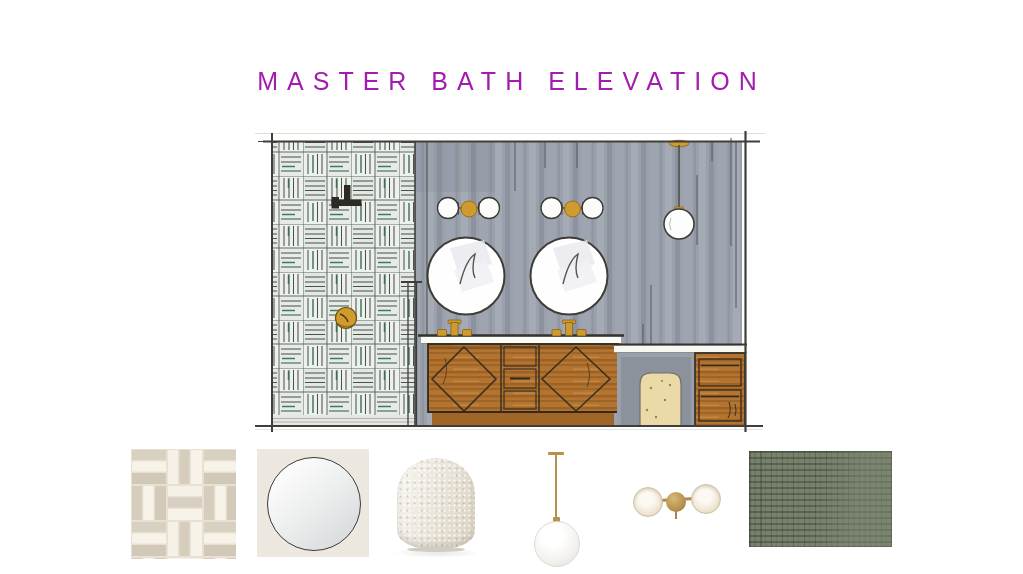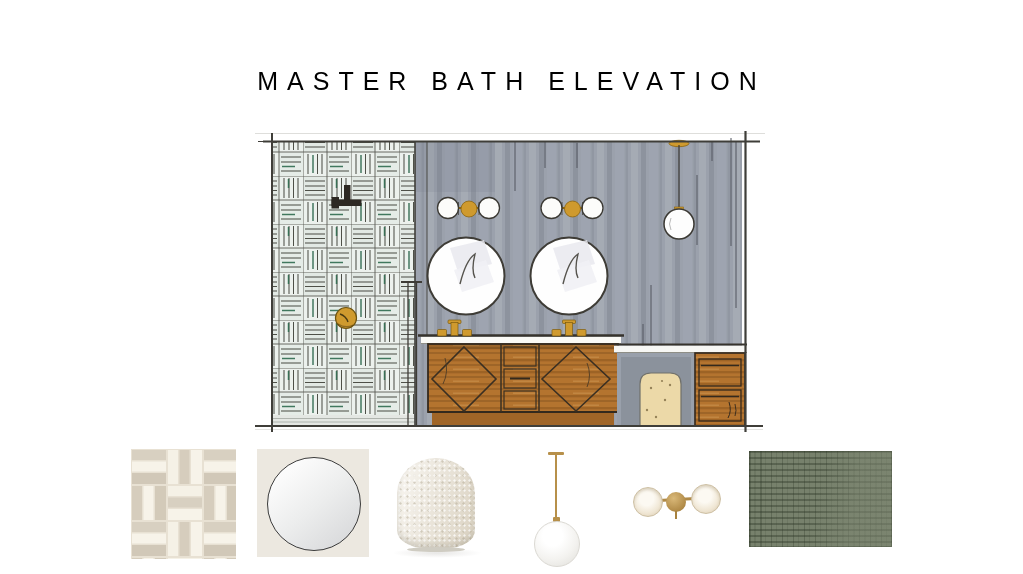--- a/index.html
+++ b/index.html
@@ -1,20 +1,20 @@
 <!DOCTYPE html>
 <html><head>
 <meta charset="utf-8">
 <style>
   html,body{margin:0;padding:0;background:#ffffff;}
   #page{position:relative;width:1023px;height:574px;background:#ffffff;overflow:hidden;
         font-family:"Liberation Sans",sans-serif;}
   
   #title{position:absolute;left:0;top:50px;width:100%;text-align:center;
-         font-size:25px;font-weight:500;letter-spacing:9px;color:#000000;}
+         font-size:25px;font-weight:500;letter-spacing:9px;color:#a21caf;}
   
   #elevation{position:absolute;left:255px;top:128px;width:510px;height:315px;}
   
   .card{position:absolute;margin:0;padding:0;}
   #card-tile{left:131px;top:449px;width:105px;height:110px;}
   #card-mirror{left:257px;top:449px;width:112px;height:108px;background:#ece8e0;}
   .mirror-circle{position:absolute;left:10px;top:8px;width:92px;height:92px;border-radius:50%;
       border:1.5px solid #3b3b3b;
       background:linear-gradient(140deg,#fbfbfb 18%,#eceded 52%,#d6d7d9 95%);}
   #card-pouf{left:388px;top:452px;width:97px;height:106px;background:#ffffff;}

